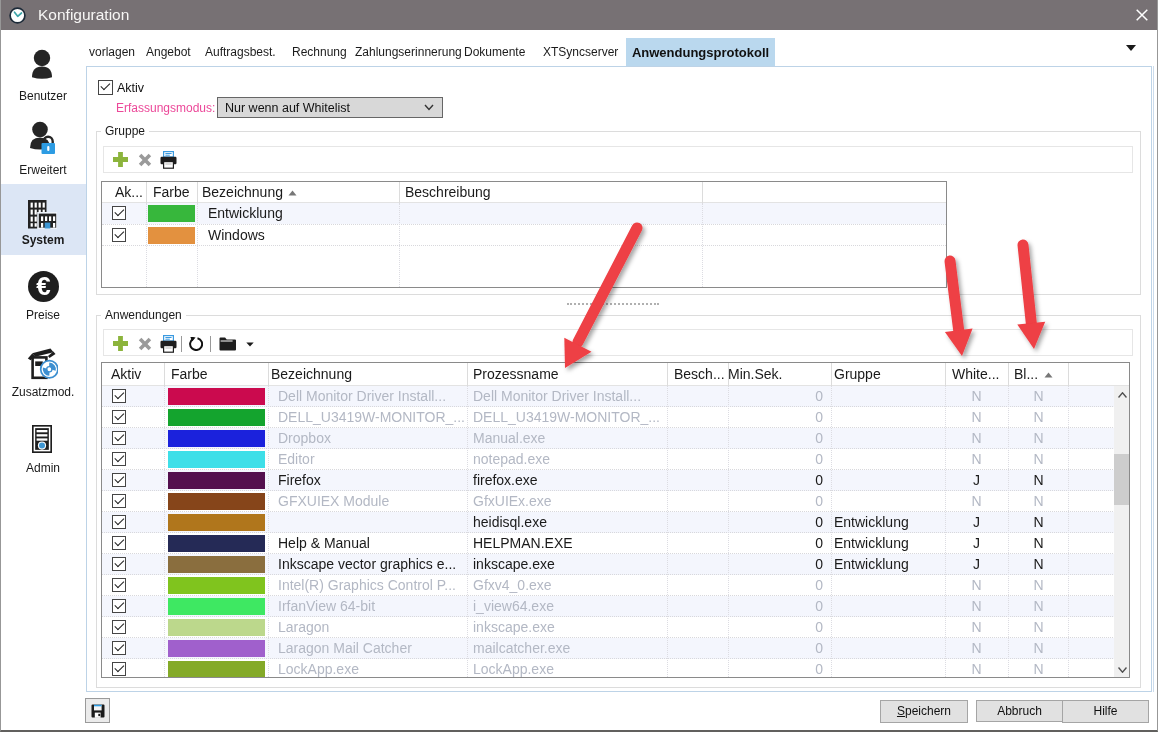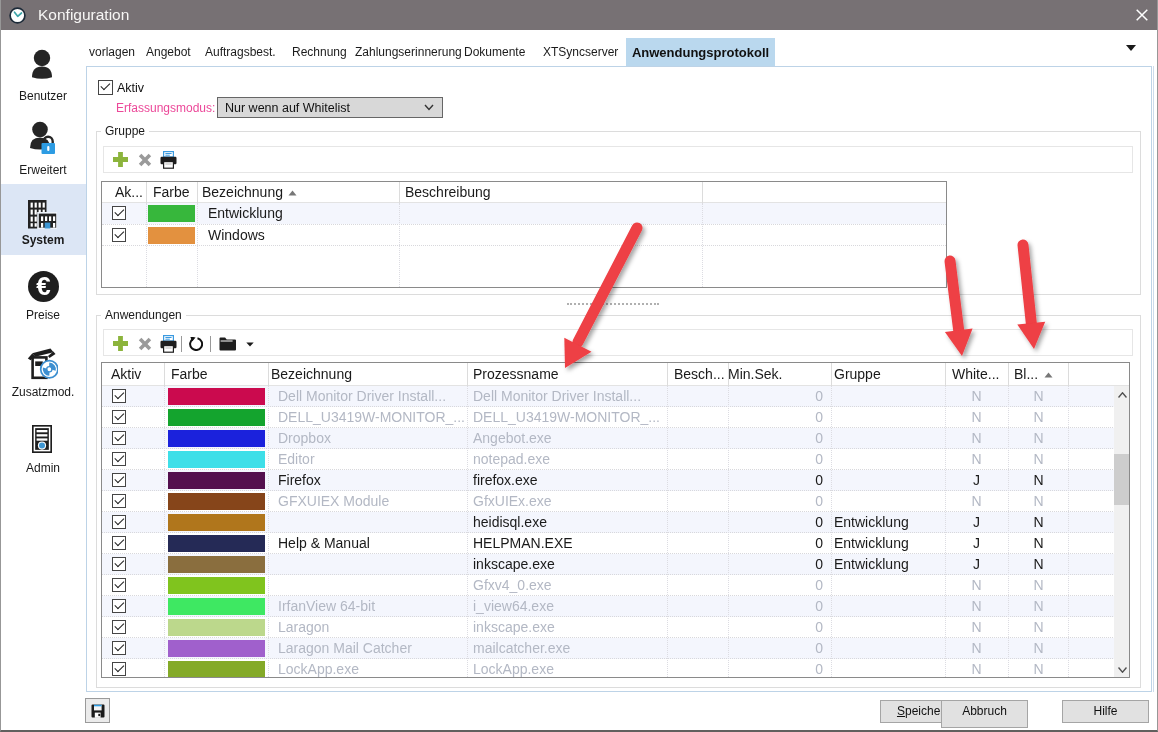--- a/index.html
+++ b/index.html
@@ -242,21 +242,21 @@
 <span class="cell gray" style="left:371px">DELL_U3419W-MONITOR_...</span>
 <span class="cell gray" style="left:626px;width:95px;text-align:right">0</span>
 <span class="cell gray" style="left:843px;width:63px;text-align:center">N</span>
 <span class="cell gray" style="left:906px;width:61px;text-align:center">N</span>
 <div class="hsep" style="bottom:0"></div>
 </div>
 <div class="abs row alt" style="top:65px">
 <div class="cb" style="left:10px;top:3px"></div>
 <div class="sw" style="left:66px;width:97px;background:#1b22dc"></div>
 <span class="cell gray" style="left:176px">Dropbox</span>
-<span class="cell gray" style="left:371px">Angebot.exe</span>
+<span class="cell gray" style="left:371px">Manual.exe</span>
 <span class="cell gray" style="left:626px;width:95px;text-align:right">0</span>
 <span class="cell gray" style="left:843px;width:63px;text-align:center">N</span>
 <span class="cell gray" style="left:906px;width:61px;text-align:center">N</span>
 <div class="hsep" style="bottom:0"></div>
 </div>
 <div class="abs row " style="top:86px">
 <div class="cb" style="left:10px;top:3px"></div>
 <div class="sw" style="left:66px;width:97px;background:#3edfe8"></div>
 <span class="cell gray" style="left:176px">Editor</span>
 <span class="cell gray" style="left:371px">notepad.exe</span>
@@ -302,30 +302,32 @@
 <span class="cell blk" style="left:371px">HELPMAN.EXE</span>
 <span class="cell blk" style="left:626px;width:95px;text-align:right">0</span>
 <span class="cell blk" style="left:732px">Entwicklung</span>
 <span class="cell blk" style="left:843px;width:63px;text-align:center">J</span>
 <span class="cell blk" style="left:906px;width:61px;text-align:center">N</span>
 <div class="hsep" style="bottom:0"></div>
 </div>
 <div class="abs row alt" style="top:191px">
 <div class="cb" style="left:10px;top:3px"></div>
 <div class="sw" style="left:66px;width:97px;background:#8a6e3e"></div>
+<span class="cell blk" style="left:176px">Inkscape vector graphics e...</span>
 <span class="cell blk" style="left:371px">inkscape.exe</span>
 <span class="cell blk" style="left:626px;width:95px;text-align:right">0</span>
 <span class="cell blk" style="left:732px">Entwicklung</span>
 <span class="cell blk" style="left:843px;width:63px;text-align:center">J</span>
 <span class="cell blk" style="left:906px;width:61px;text-align:center">N</span>
 <div class="hsep" style="bottom:0"></div>
 </div>
 <div class="abs row " style="top:212px">
 <div class="cb" style="left:10px;top:3px"></div>
 <div class="sw" style="left:66px;width:97px;background:#80c41e"></div>
+<span class="cell gray" style="left:176px">Intel(R) Graphics Control P...</span>
 <span class="cell gray" style="left:371px">Gfxv4_0.exe</span>
 <span class="cell gray" style="left:626px;width:95px;text-align:right">0</span>
 <span class="cell gray" style="left:843px;width:63px;text-align:center">N</span>
 <span class="cell gray" style="left:906px;width:61px;text-align:center">N</span>
 <div class="hsep" style="bottom:0"></div>
 </div>
 <div class="abs row alt" style="top:233px">
 <div class="cb" style="left:10px;top:3px"></div>
 <div class="sw" style="left:66px;width:97px;background:#3ee862"></div>
 <span class="cell gray" style="left:176px">IrfanView 64-bit</span>
@@ -396,21 +398,21 @@
 <div class="btn" style="left:85px;top:698px;width:25px;height:25px;background:#ebebeb;border-color:#9a9a9a">
 <svg style="position:absolute;left:5px;top:5px" width="14" height="14" viewBox="0 0 14 14">
 <path d="M0.5 1.5 a1 1 0 0 1 1 -1 h11 a1 1 0 0 1 1 1 v11 a1 1 0 0 1 -1 1 h-11 a1 1 0 0 1 -1 -1 z" fill="#1a1a1a"></path>
 <rect x="3" y="0.8" width="7.6" height="5.6" fill="#f4f4f4"></rect>
 <rect x="3" y="0.8" width="7.6" height="1.5" fill="#2d9ce3"></rect>
 <rect x="3.8" y="8.6" width="5.8" height="5.2" fill="#fdfdfd"></rect>
 <rect x="7.3" y="9.8" width="1.9" height="2.3" fill="#1a1a1a"></rect>
 </svg>
   </div>
 <div class="btn" style="left:880px;top:700px;width:88px;height:23px;line-height:21px"><u>S</u>peichern</div>
-<div class="btn" style="left:941px;top:700px;width:87px;height:28px;line-height:21px">Abbruch</div>
+<div class="btn" style="left:976px;top:700px;width:87px;height:22px;line-height:21px">Abbruch</div>
 <div class="btn" style="left:1062px;top:700px;width:87px;height:23px;line-height:21px">Hilfe</div>
 <svg class="abs" style="left:0;top:0;z-index:40;pointer-events:none" width="1158" height="732" viewBox="0 0 1158 732">
 <defs>
       <filter id="sh" x="-30%" y="-30%" width="160%" height="160%">
 <feDropShadow dx="2.5" dy="3" stdDeviation="2.2" flood-color="#000" flood-opacity="0.35"></feDropShadow>
       </filter>
     </defs>
 <g filter="url(#sh)" fill="#ee3f44" stroke="#ee3f44">
 <line x1="637" y1="228" x2="578" y2="342" stroke-width="11" stroke-linecap="round"></line>
 <polygon points="565,368 564.3,337.7 591.5,351.7" stroke="none"></polygon>

